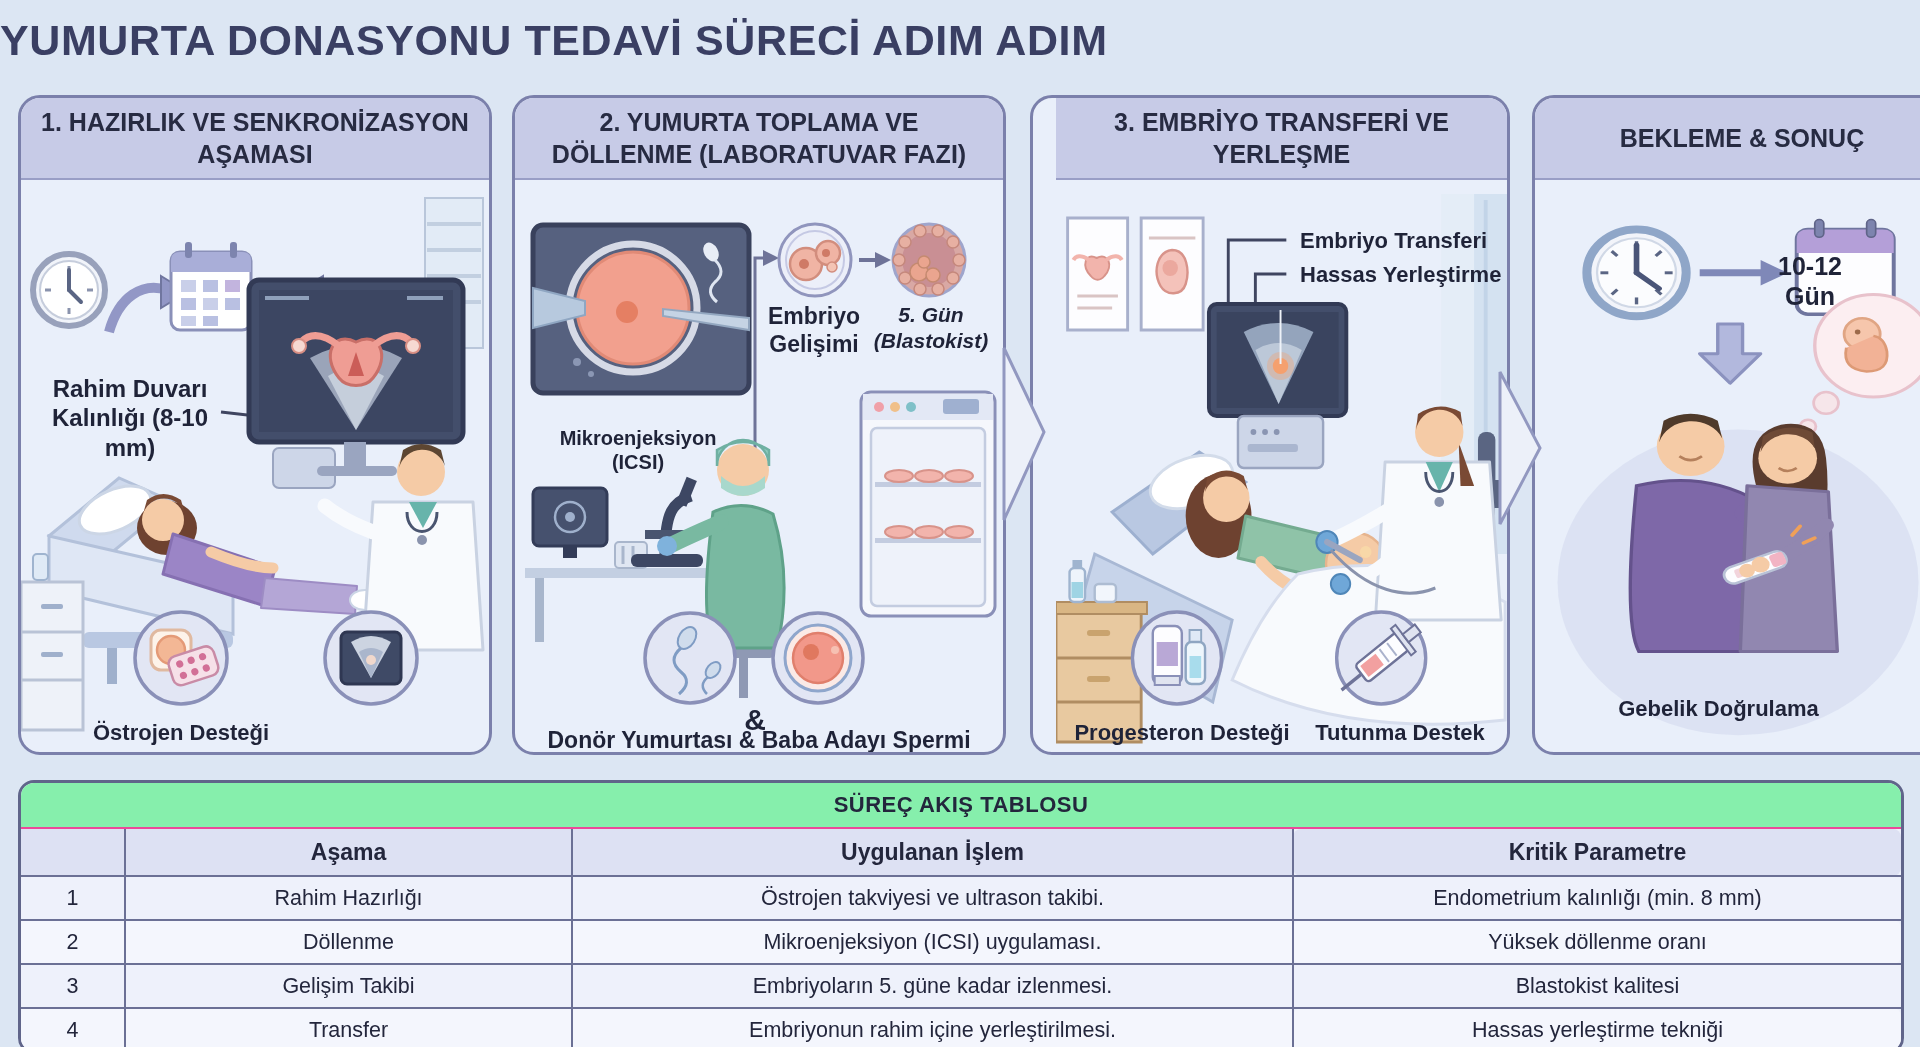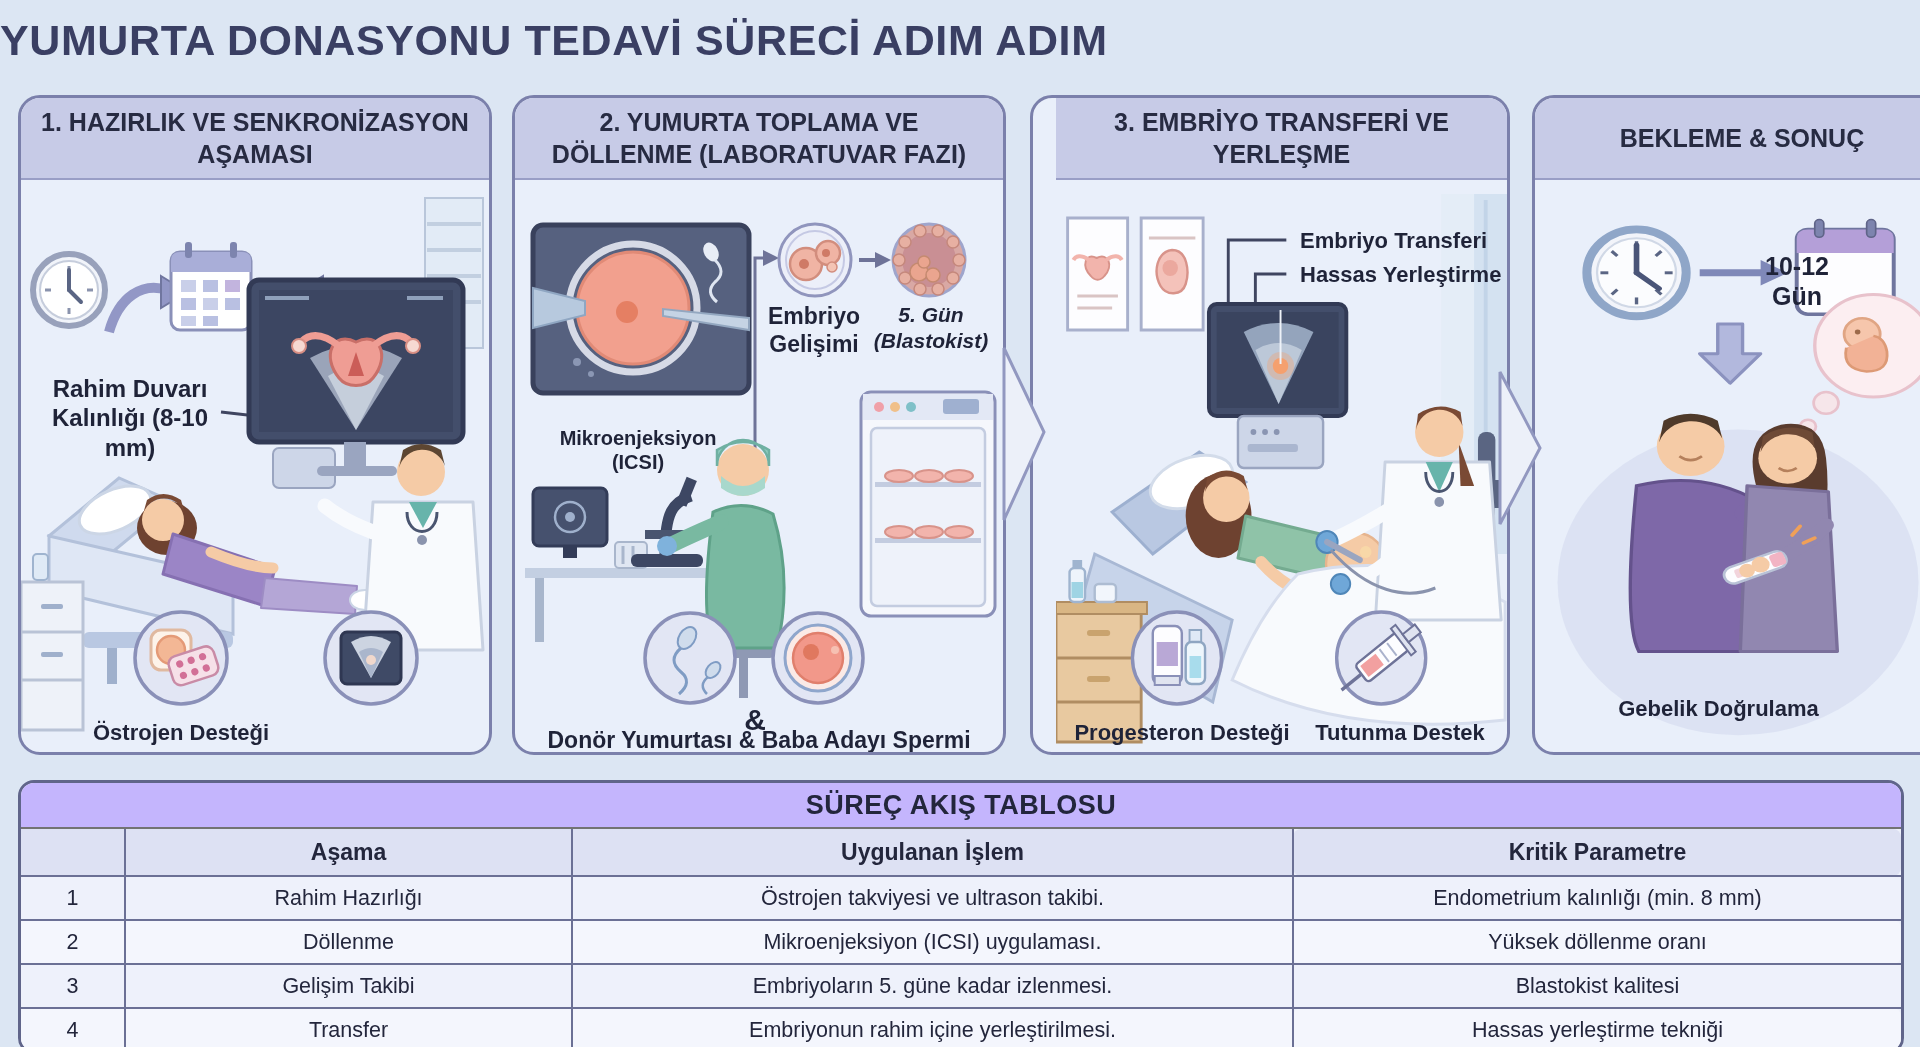--- a/index.html
+++ b/index.html
@@ -5,21 +5,21 @@
   html,body{margin:0;padding:0;background:#dce6f3;font-family:"Liberation Sans",sans-serif;}
   .stage{position:relative;width:1920px;height:1047px;overflow:hidden;background:#dce6f3;}
   .title{position:absolute;top:16px;left:0;width:100%;font-size:43px;font-weight:bold;color:#3a3f63;letter-spacing:.6px;}
   .panel{position:absolute;border:3px solid #7b80ab;border-radius:22px;background:#e9effa;overflow:hidden;display:flex;flex-direction:column;box-sizing:border-box;}
   .phead{flex:0 0 80px;background:#c7cbe7;border-bottom:2px solid #999ec6;display:flex;align-items:center;justify-content:center;text-align:center;font-size:25px;font-weight:bold;color:#272b42;padding:0 14px;line-height:1.28;}
   .pbody{position:relative;flex:1;}
   .scene{position:absolute;left:0;top:0;width:100%;height:100%;}
   .olabel{position:absolute;text-align:center;font-weight:bold;color:#1f2338;line-height:1.22;}
   .chev{position:absolute;left:0;top:0;pointer-events:none;}
   .twrap{position:absolute;border:3px solid #60658a;border-radius:16px;overflow:hidden;background:#eef1fb;box-sizing:border-box;}
-  .ttitle{height:44px;background:#c4b5fd;border-bottom:2px solid #737373;display:flex;align-items:center;justify-content:center;font-size:27px;font-weight:bold;color:#23263c;letter-spacing:.5px;}
+  .ttitle{height:44px;background:#86efac;border-bottom:2px solid #ec4899;display:flex;align-items:center;justify-content:center;font-size:22px;font-weight:bold;color:#23263c;letter-spacing:.5px;}
   table{width:100%;border-collapse:collapse;table-layout:fixed;}
   th{height:44px;background:#dde1f3;font-size:23px;font-weight:bold;color:#23263c;border:2px solid #6b7095;}
   td{height:40px;background:#eef1fb;font-size:21.5px;color:#23263c;text-align:center;border:2px solid #6b7095;}
   tbody tr:nth-child(even) td{background:#f4f6fd;}
   th:first-child,td:first-child{border-left:none;}
   th:last-child,td:last-child{border-right:none;border-radius:8px;}
   thead th{border-top:none;}
   tbody tr:last-child td{border-bottom:none;}
 </style>
 </head>
@@ -449,21 +449,21 @@
           <g transform="rotate(-22 196 384)">
             <rect x="166" y="376" width="58" height="17" rx="8" fill="#fdfdff" stroke="#b9c2d6" stroke-width="2.5"></rect>
             <rect x="176" y="380" width="13" height="9" rx="2" fill="#f2d4dc"></rect>
             <rect x="210" y="378" width="13" height="13" rx="3" fill="#f2b4c4"></rect>
           </g>
           <circle cx="200" cy="382" r="8" fill="#f5cba6"></circle>
           <circle cx="188" cy="388" r="7" fill="#f5cba6"></circle>
           <path d="M228 352 l7 -9 M238 360 l10 -5" stroke="#f0a058" stroke-width="3.5" stroke-linecap="round"></path>
         </g>
       </svg>
-      <div class="olabel" style="left:215px;top:64px;width:94px;font-size:25px;line-height:1.18;">
+      <div class="olabel" style="left:228px;top:64px;width:94px;font-size:25px;line-height:1.18;">
         <div>10-12</div>
         <div>Gün</div>
       </div>
       <div class="olabel" style="left:0;top:508px;width:367px;font-size:22px;">Gebelik Doğrulama</div>
     </div>
   </section>
 
   <svg class="chev" width="1920" height="1047">
     <polygon points="1004,348 1044,432 1004,520" fill="#ecf0f9" stroke="#9298c0" stroke-width="3"></polygon>
     <polygon points="1500,372 1540,448 1500,524" fill="#ecf0f9" stroke="#9298c0" stroke-width="3"></polygon>

